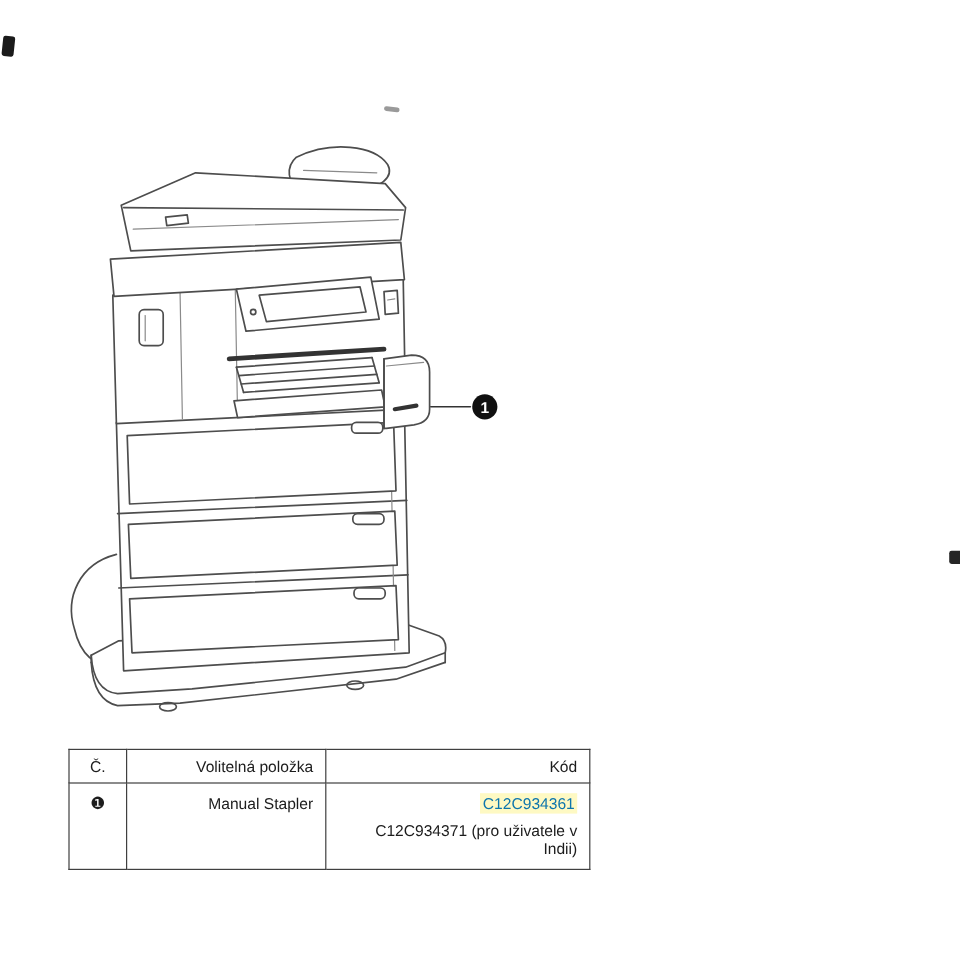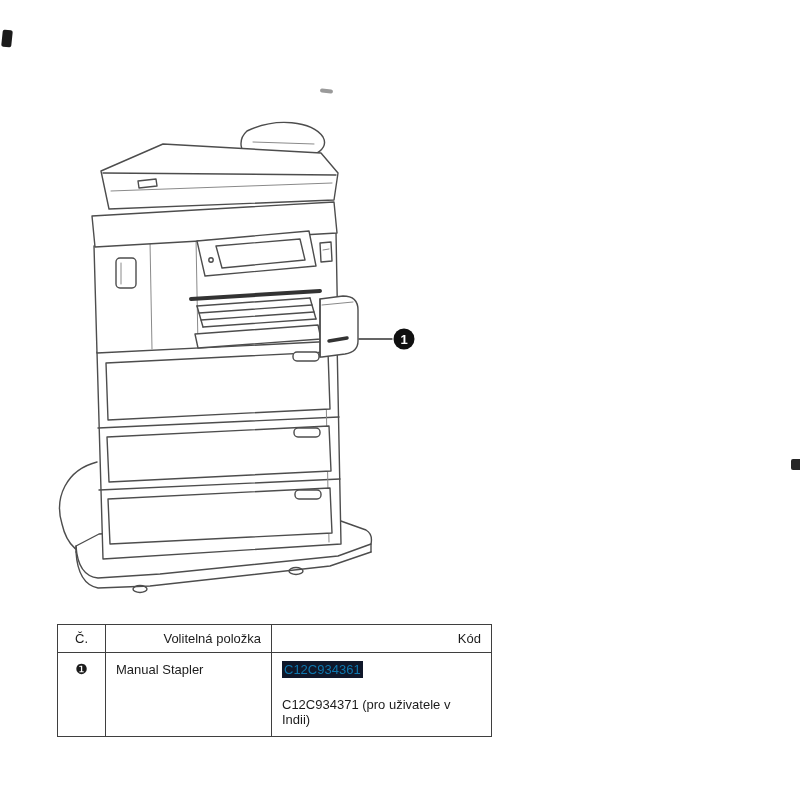--- a/index.html
+++ b/index.html
@@ -8,27 +8,27 @@
   .artifact{position:absolute;}
   .artifact-tl{left:2px;top:30px;width:10px;height:17px;background:#1b1b1b;border-radius:2px;transform:rotate(6deg);}
   .artifact-mid{left:320px;top:89px;width:13px;height:4px;background:#9a9a9a;border-radius:2px;transform:rotate(7deg);}
   .artifact-right{left:791px;top:459px;width:12px;height:11px;background:#262626;border-radius:2px;}
   .figure-svg{position:absolute;left:0;top:0;}
   .options-table{position:absolute;left:57px;top:624px;border-collapse:collapse;
                  font-size:13px;color:#1c1c1c;table-layout:fixed;}
   .options-table th,.options-table td{border:1px solid #3f3f3f;}
   .options-table th{font-weight:400;text-align:right;padding:6px 10px;height:15px;}
   .options-table th.c-num{text-align:center;padding:6px 4px;}
-  .options-table td{vertical-align:top;padding:9px 10px;}
+  .options-table td{vertical-align:top;padding:9px 10px;text-align:right;}
   .options-table td.c-num{text-align:center;font-size:14px;padding-top:8px;}
   .col-num{width:48px;}
   .col-item{width:166px;}
   .col-code{width:220px;}
-  .code-link{background:#0f172a;color:#0e76ad;padding:1px 2px;cursor:pointer;}
-  .code-secondary{margin-top:20px;}
+  .code-link{background:#fef9c3;color:#0e76ad;padding:1px 2px;cursor:pointer;}
+  .code-secondary{margin-top:8px;}
   .row-tall{height:72px;}
 </style>
 </head>
 <body>
 
 <div class="page">
 
   <div class="artifact artifact-tl"></div>
   <div class="artifact artifact-mid"></div>
   <div class="artifact artifact-right"></div>

